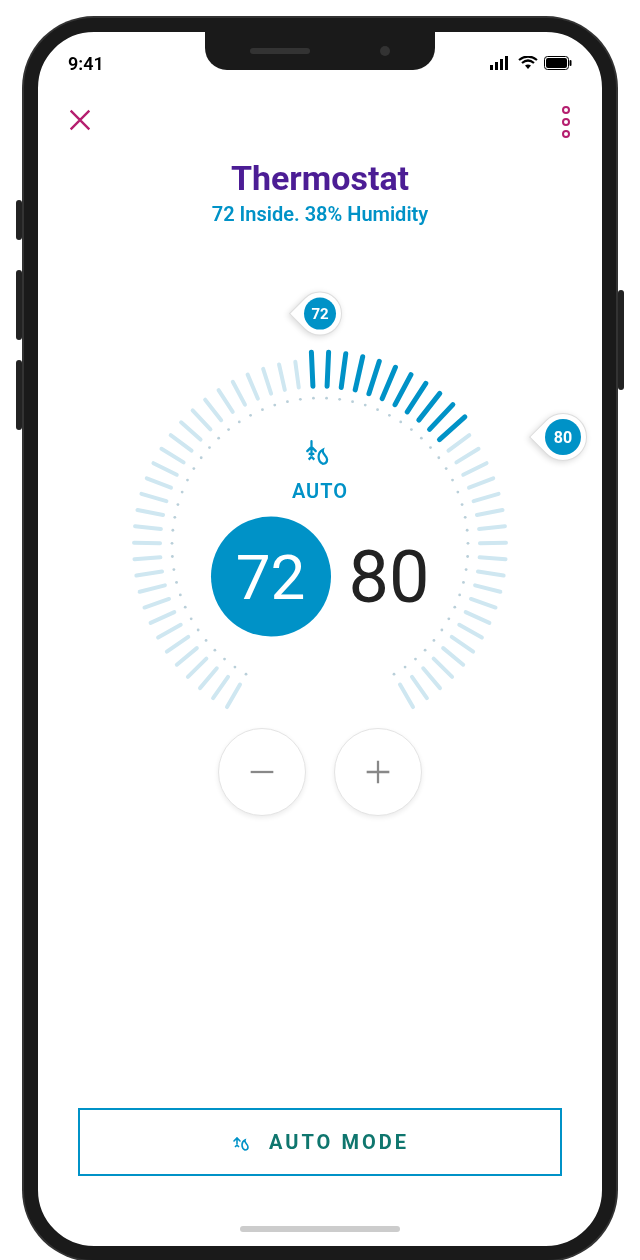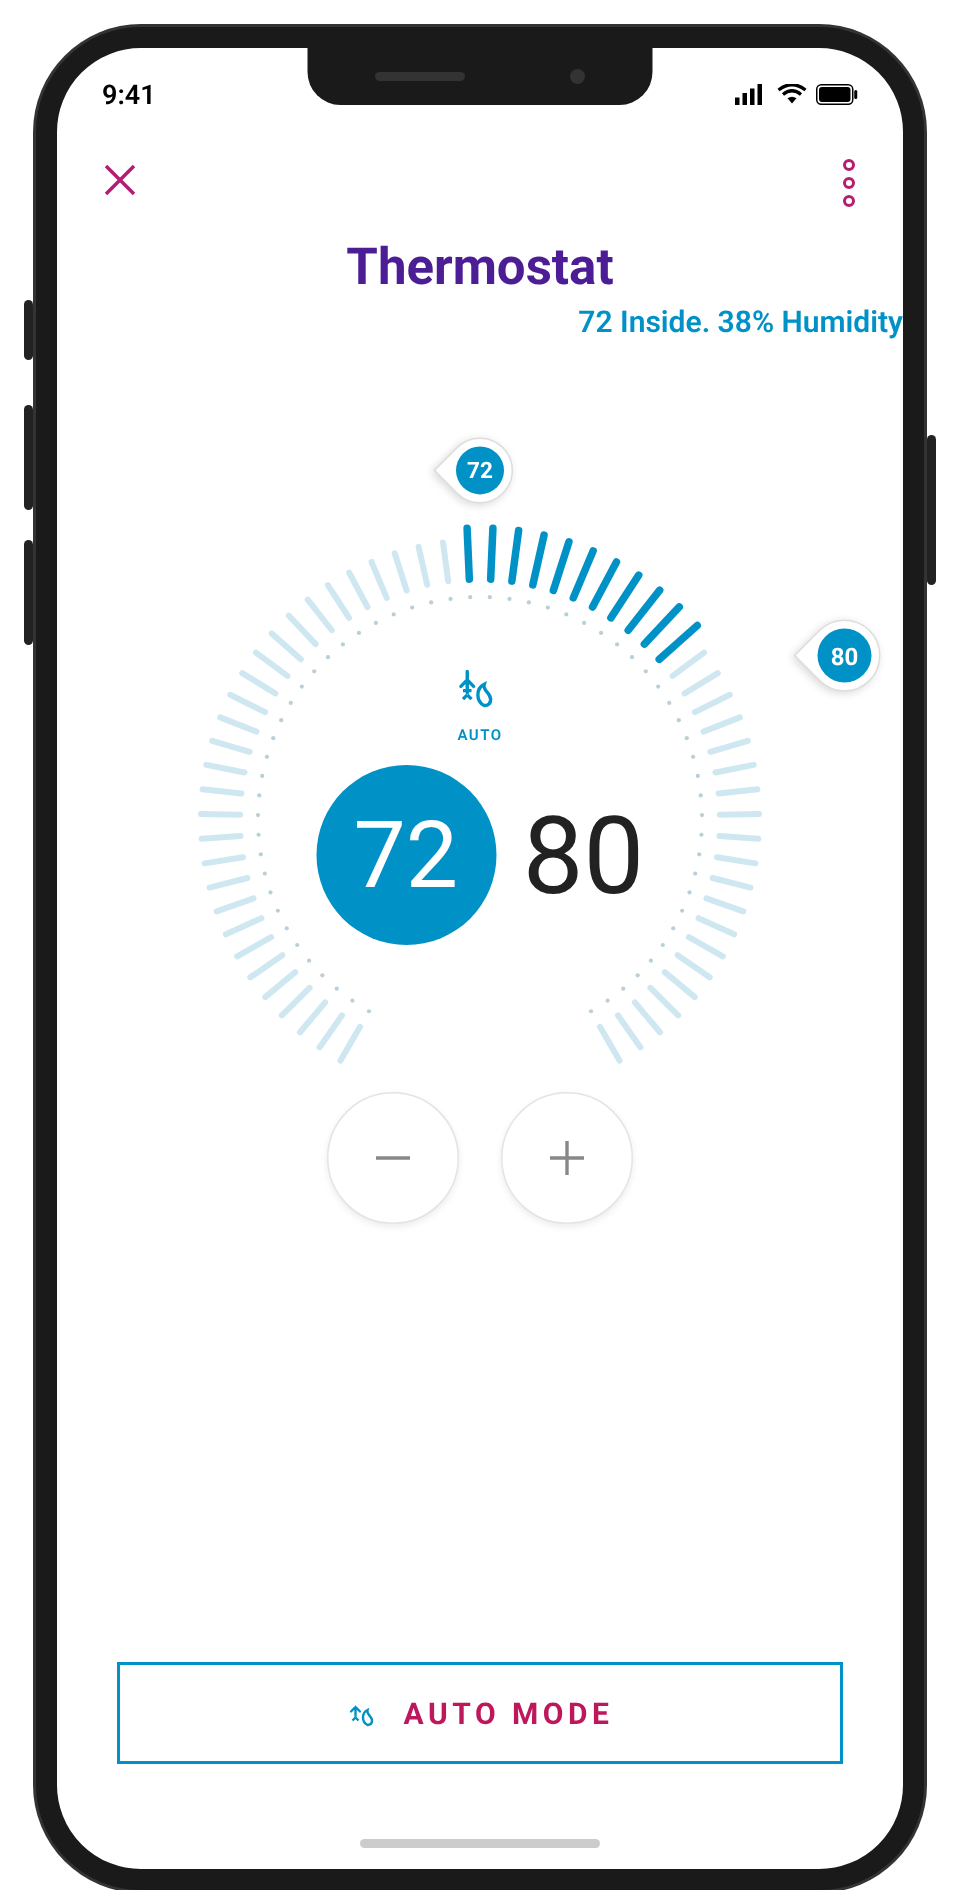--- a/index.html
+++ b/index.html
@@ -77,21 +77,21 @@
     align-items:center;
     padding: 20px 28px 10px;
   }
   .close-btn svg { width:28px; height:28px; }
   .more-btn { display:flex; flex-direction:column; gap:4px; padding:4px; }
   .more-btn .dot { width:8px; height:8px; border:2px solid #b51e6f; border-radius:50%; }
 
   
   .header { text-align:center; margin-top:6px; }
   .header h1 { font-size:34px; font-weight:700; color:#4c1d95; }
-  .header .sub { font-size:20px; font-weight:600; color:#0092c7; margin-top:4px;text-align:right; }
+  .header .sub { font-size:20px; font-weight:600; color:#0092c7; margin-top:4px; }
 
   
   .dial-wrap { position:relative; width:100%; height:520px; margin-top:60px; }
   .dial { position:absolute; left:50%; top:50%; transform:translate(-50%,-50%); width:440px; height:440px; }
   .dial svg { width:100%; height:100%; overflow:visible; }
 
   .marker {
     position:absolute;
     transform:translate(-50%,-50%);
     background:#fff;
@@ -112,21 +112,21 @@
   .marker-high { width:48px; height:48px; }
   .marker-high .inner { width:36px; height:36px; font-size:16px; }
 
   
   .center {
     position:absolute; left:50%; top:50%; transform:translate(-50%,-50%);
     text-align:center; width:260px;
   }
   .mode-icon { color:#0092c7; font-size:28px; margin-top:-20px; }
   .mode-icon svg { width:34px; height:34px; }
-  .mode-label { color:#0092c7; font-size:10px; font-weight:600; letter-spacing:1px; margin-top:2px; }
+  .mode-label { color:#0092c7; font-size:20px; font-weight:600; letter-spacing:1px; margin-top:2px; }
   .temps { display:flex; align-items:center; justify-content:center; gap:18px; margin-top:14px; }
   .temp-low {
     width:120px; height:120px; border-radius:50%; background:#0092c7;
     color:#fff; font-size:62px; font-weight:400; display:flex; align-items:center; justify-content:center;
   }
   .temp-high { font-size:72px; font-weight:400; color:#222; }
 
   
   .pm-row {
     position:absolute;
@@ -141,21 +141,21 @@
     display:flex; align-items:center; justify-content:center;
     color:#777;
   }
   .pm-btn svg { width:34px; height:34px; }
 
   
   .mode-btn {
     position:absolute;
     left:40px; right:40px; bottom:70px;
     border:2px solid #0092c7;
-    color:#be185d;
+    color:#0f766e;
     text-align:center;
     padding:20px 0;
     font-size:20px; font-weight:700; letter-spacing:3px;
     display:flex; align-items:center; justify-content:center; gap:14px;
   }
   .mode-btn svg { width:24px; height:24px; }
 
   
   .home-ind {
     position:absolute; bottom:14px; left:50%; transform:translateX(-50%);

